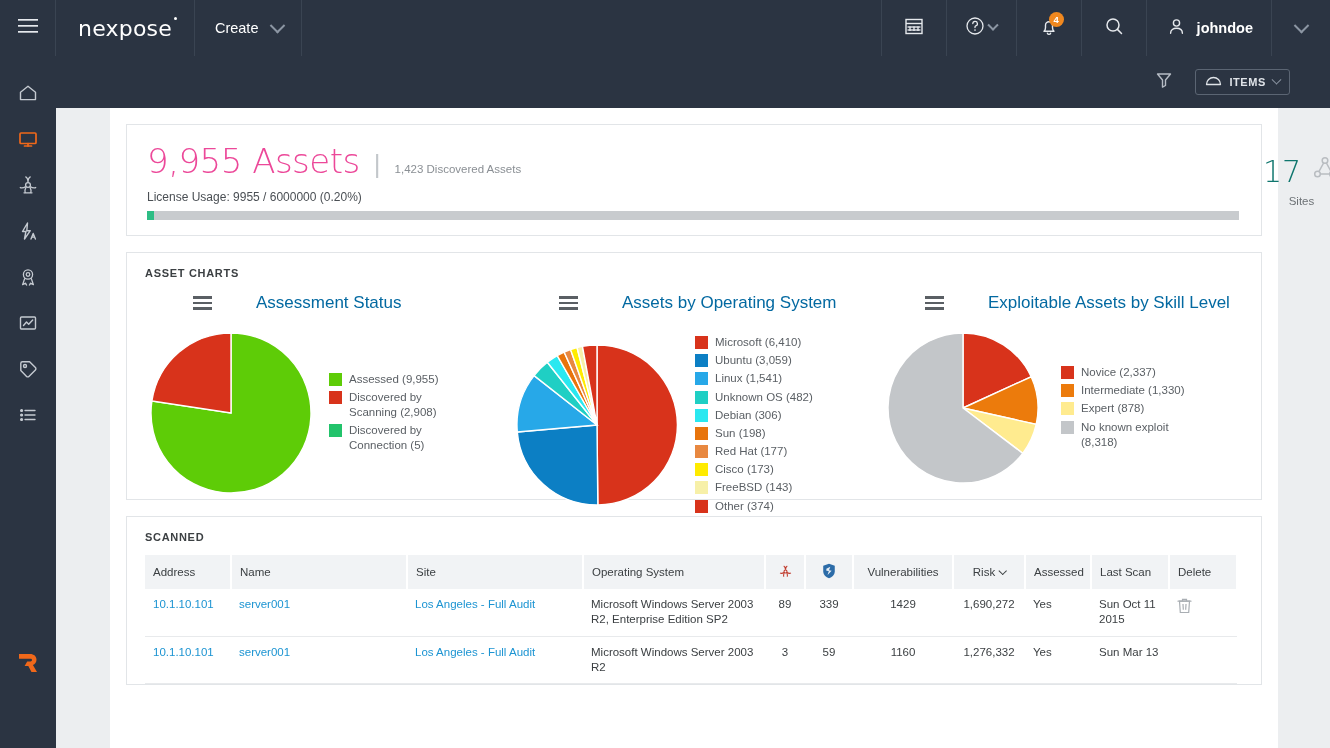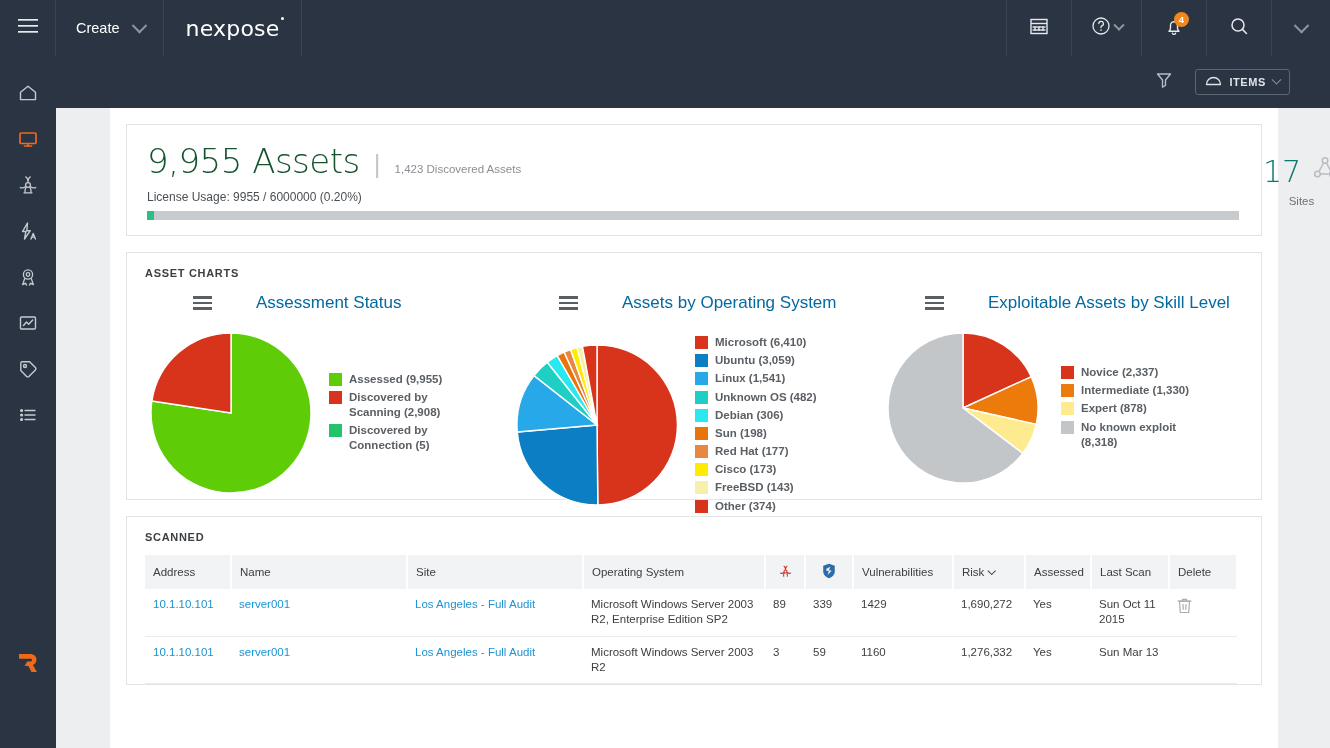--- a/index.html
+++ b/index.html
@@ -75,21 +75,21 @@
   .content {
     position: absolute; top: 108px; left: 110px; width: 1168px; height: 640px;
     background: #fff; padding: 16px;
   }
   .card { background: #fff; border: 1px solid #e2e5e8; }
 
   
   .summary { height: 112px; display: flex; align-items: center; padding: 0 20px; }
   .sum-left { flex: 1; }
   .sum-title-row { display: flex; align-items: baseline; gap: 14px; }
-  .sum-count { font-size: 34px; font-weight: 300; color: #14532d; letter-spacing: -.5px;
+  .sum-count { font-size: 34px; font-weight: 300; color: #ec4899; letter-spacing: -.5px;
                font-family: "DejaVu Sans", sans-serif; }
   .sum-div { color: #c3c7cb; font-size: 26px; font-weight: 300; }
   .sum-sub { font-size: 11.5px; color: #8a8f94; }
   .lic-text { font-size: 12px; color: #4a4f54; margin-top: 9px; }
   .lic-bar { margin-top: 7px; height: 9px; width: 1092px; background: #c8cbce; position: relative; }
   .lic-fill { position: absolute; left: 0; top: 0; height: 9px; background: #2ebd85; }
   .sum-stats { display: flex; gap: 0; align-items: flex-start; padding-right: 10px; }
   .stat { width: 125px; text-align: center; }
   .stat-top { display: flex; align-items: center; justify-content: center; gap: 9px; }
   .stat-num { font-size: 30px; font-weight: 300; color: #0f766e;
@@ -101,63 +101,63 @@
   .section-label { font-size: 11px; font-weight: bold; color: #3c4043; letter-spacing: .7px; }
   .chart-row { display: flex; margin-top: 14px; }
   .chart-col { width: 368px; position: relative; }
   .chart-head { display: flex; align-items: center; gap: 44px; padding-left: 48px; }
   .hamburger { display: flex; flex-direction: column; gap: 3px; }
   .hamburger i { display: block; width: 19px; height: 2.6px; background: #5a5f64; }
   .chart-title { font-size: 17px; color: #0369a1; font-weight: 400; }
   .chart-body { display: flex; align-items: center; margin-top: 20px; }
   .pie-wrap { width: 172px; display: flex; justify-content: center; }
   .legend { padding-left: 12px; padding-top: 2px; }
-  .legend-item { display: flex; align-items: flex-start; gap: 7px; margin-bottom: 3px; font-weight: bold; }
+  .legend-item { display: flex; align-items: flex-start; gap: 7px; margin-bottom: 3px; }
   .sw { width: 13px; height: 13px; flex: 0 0 13px; margin-top: 1px; }
   .lg-txt { font-size: 11.5px; color: #5a5f64; line-height: 1.32; max-width: 118px; }
 
   
   .scanned { margin-top: 16px; padding: 14px 18px 0; min-height: 120px; }
   table { border-collapse: collapse; width: 1092px; margin-top: 12px; table-layout: fixed; }
   th {
     background: #f1f3f5; font-size: 11.5px; font-weight: normal; color: #3c4043;
     text-align: left; padding: 8px 8px; border-right: 2px solid #fff; height: 26px;
     vertical-align: middle;
   }
   td { font-size: 11.5px; color: #3c4043; padding: 8px; vertical-align: top;
        border-bottom: 1px solid #e8eaec; line-height: 1.33; }
   td.link, th.num, td.num { }
   .link { color: #1c94d2; }
-  th.num, td.num { text-align: left; }
+  th.num, td.num { text-align: center; }
   th.ctr, td.ctr { text-align: center; }
   .sort-caret { display: inline-block; width: 6px; height: 6px;
     border-right: 1.7px solid #3c4043; border-bottom: 1.7px solid #3c4043;
     transform: rotate(45deg) translate(-1px,-2px); margin-left: 4px; }
 </style>
 </head>
 <body>
 
 <div class="topbar">
   <div class="tb-cell tb-burger">
     <span>
       <svg width="20" height="14" viewBox="0 0 20 14">
           <g fill="#e6e9ed">
         <rect y="0" width="20" height="1.7"></rect>
             <rect y="6" width="20" height="1.7"></rect>
             <rect y="12" width="20" height="1.7"></rect>
       </g>
         </svg>
     </span>
   </div>
+  <div class="tb-cell tb-logo">
+    <span class="logo-text"><span>nexpose</span><i class="logo-dot"></i></span>
+  </div>
   <div class="tb-cell tb-create">
     <span class="lbl">Create</span>
     <span class="chev"></span>
-  </div>
-  <div class="tb-cell tb-logo">
-    <span class="logo-text"><span>nexpose</span><i class="logo-dot"></i></span>
   </div>
   <div class="tb-spacer"></div>
 
   <div class="tb-cell tb-icon">
     <span>
       <svg width="20" height="20" viewBox="0 0 20 20" fill="none" stroke="#e6e9ed" stroke-width="1.4">
         <rect x="2" y="3.5" width="16" height="14"></rect>
           <line x1="2" y1="7.5" x2="18" y2="7.5"></line>
         <line x1="6" y1="10.5" x2="6" y2="15"></line>
           <line x1="10" y1="10.5" x2="10" y2="15"></line>
@@ -186,20 +186,29 @@
     </span>
     <span class="badge">4</span>
   </div>
   <div class="tb-cell tb-icon">
     <span>
       <svg width="20" height="20" viewBox="0 0 20 20" fill="none" stroke="#e6e9ed" stroke-width="1.5">
         <circle cx="9" cy="9" r="6"></circle>
           <line x1="13.4" y1="13.4" x2="17.5" y2="17.5" stroke-linecap="round"></line>
       </svg>
     </span>
+  </div>
+  <div class="tb-cell tb-user">
+    <span>
+      <svg width="19" height="19" viewBox="0 0 19 19" fill="none" stroke="#e6e9ed" stroke-width="1.4">
+        <circle cx="9.5" cy="6" r="3.1"></circle>
+          <path d="M3.6 16.2c0-3.2 2.6-4.9 5.9-4.9s5.9 1.7 5.9 4.9" stroke-linecap="round"></path>
+      </svg>
+    </span>
+    <span class="uname">johndoe</span>
   </div>
   <div class="tb-cell tb-caret-cell">
     <span class="chev"></span>
   </div>
 </div>
 
 <div class="sidebar">
   <div class="side-item">
     <span>
       <svg width="22" height="22" viewBox="0 0 22 22" fill="none" stroke="#c5cad1" stroke-width="1.4" stroke-linejoin="round">

